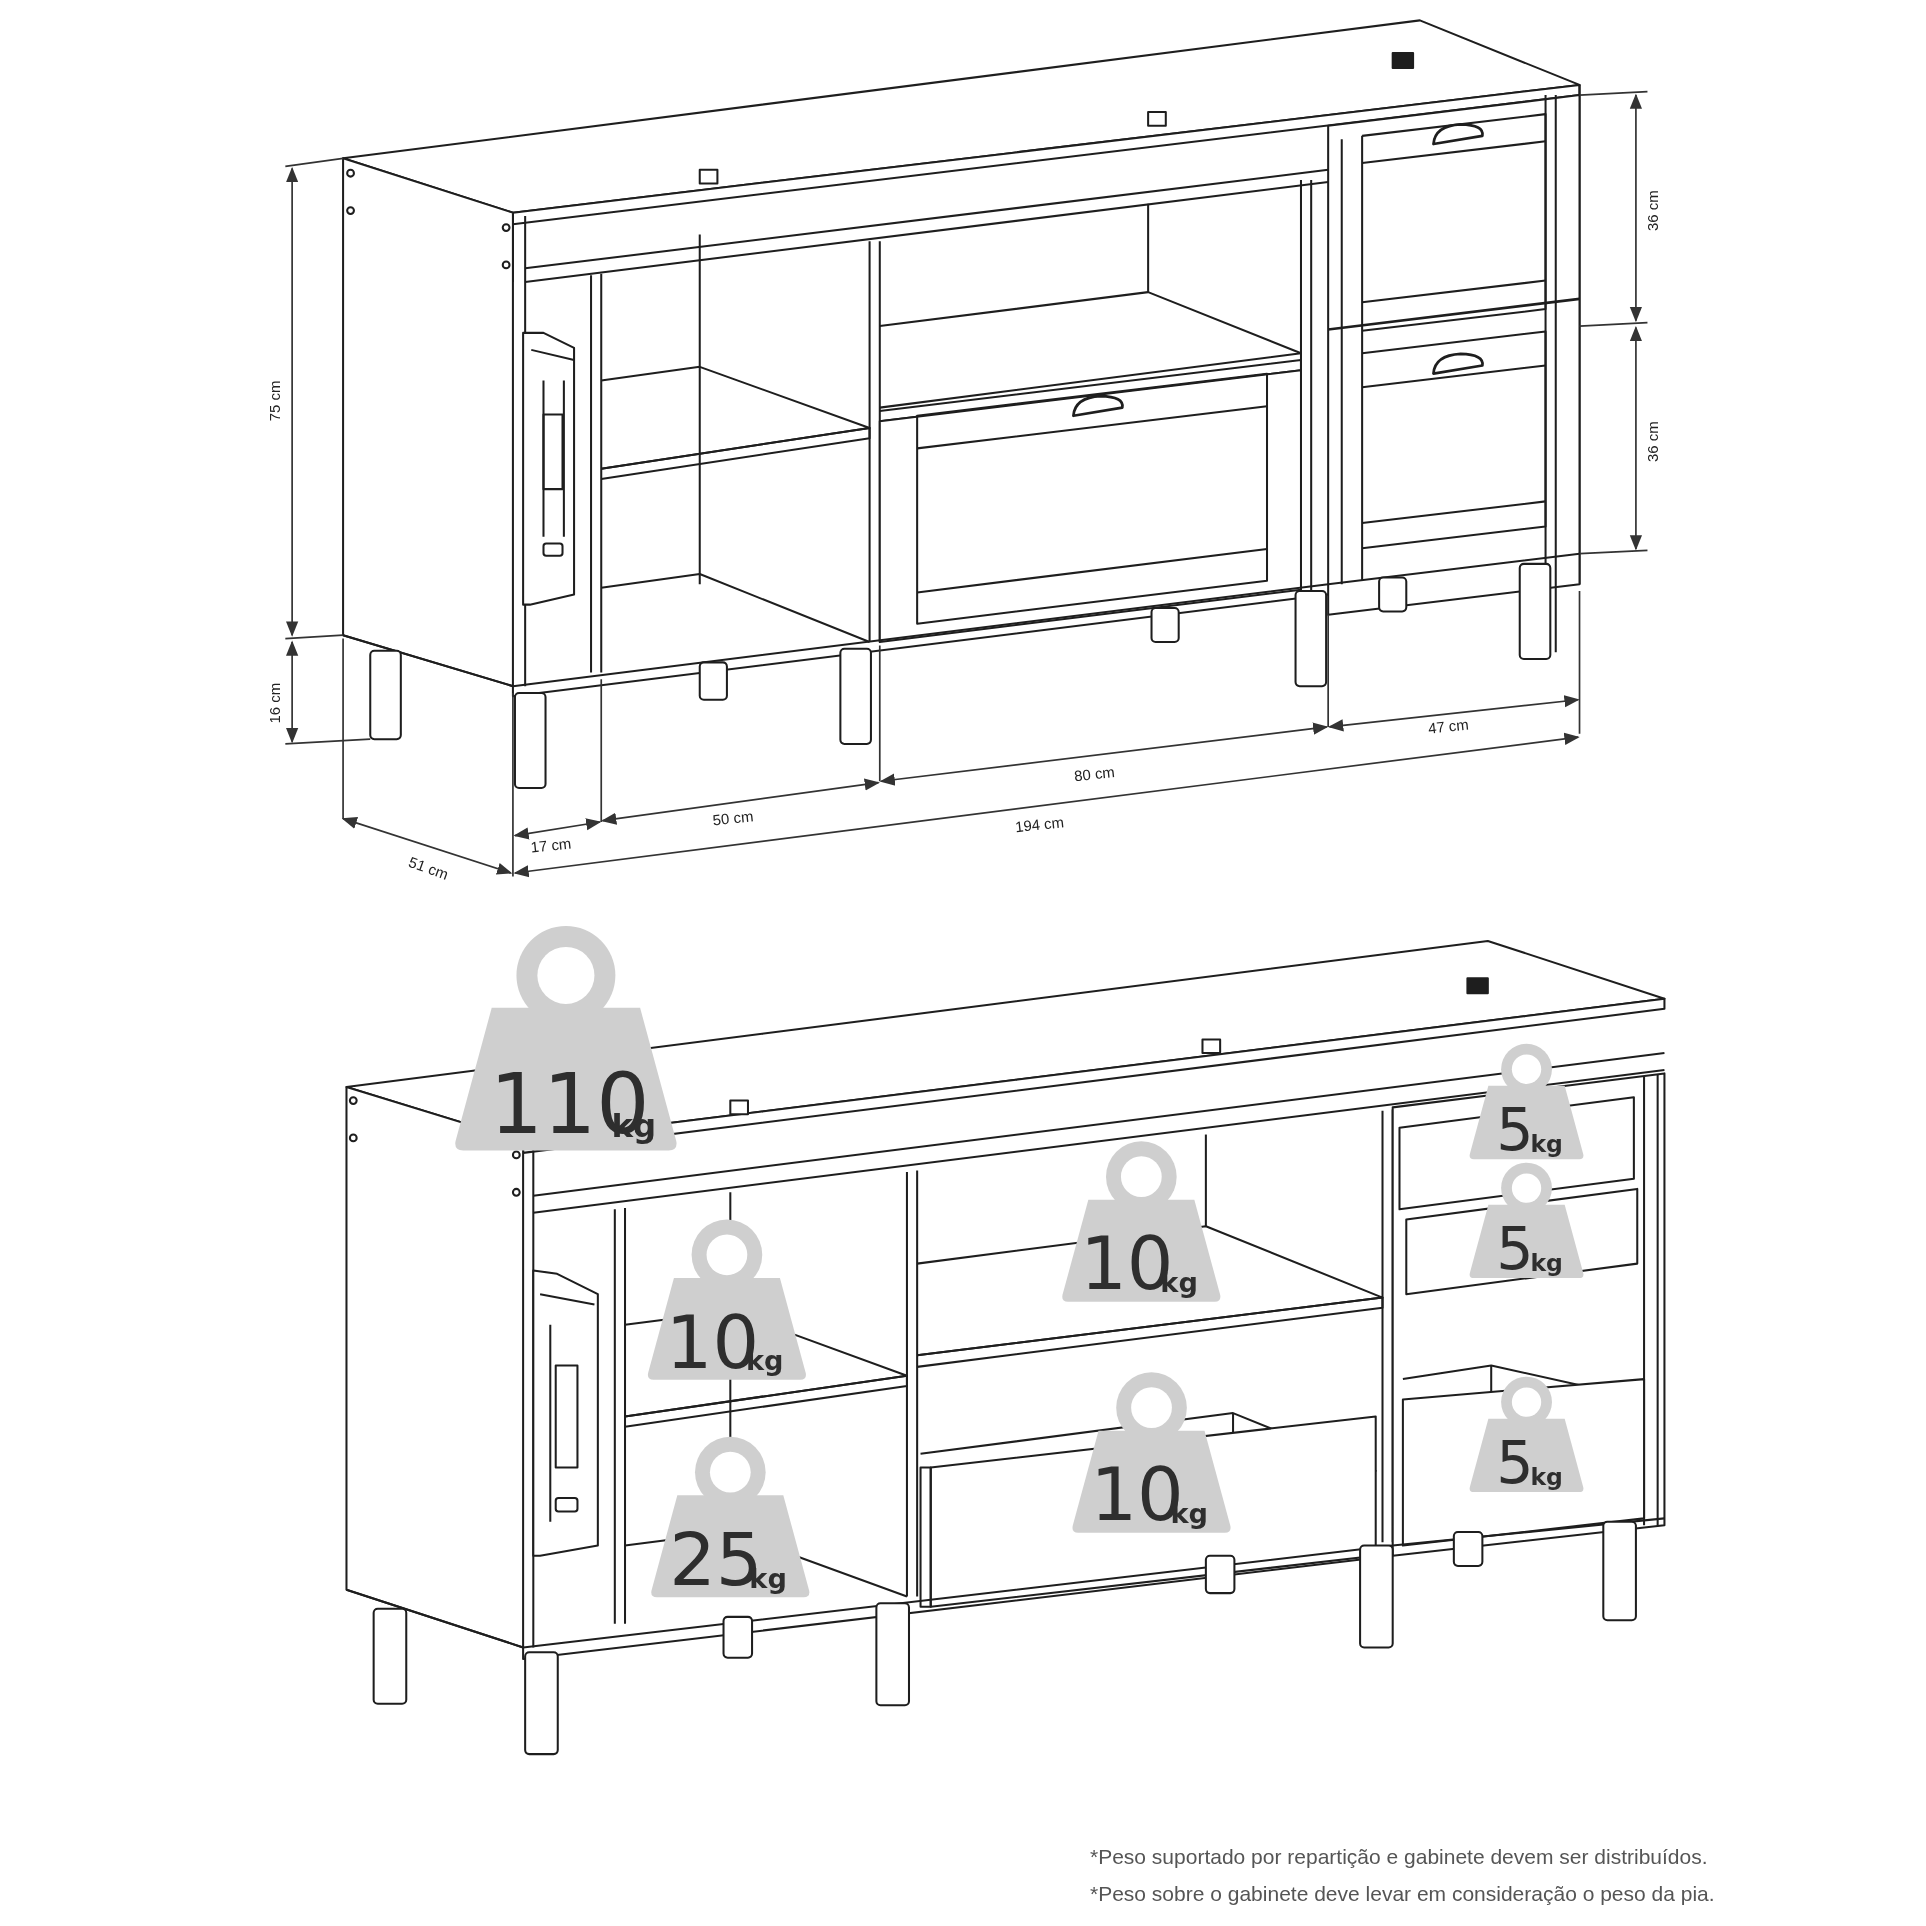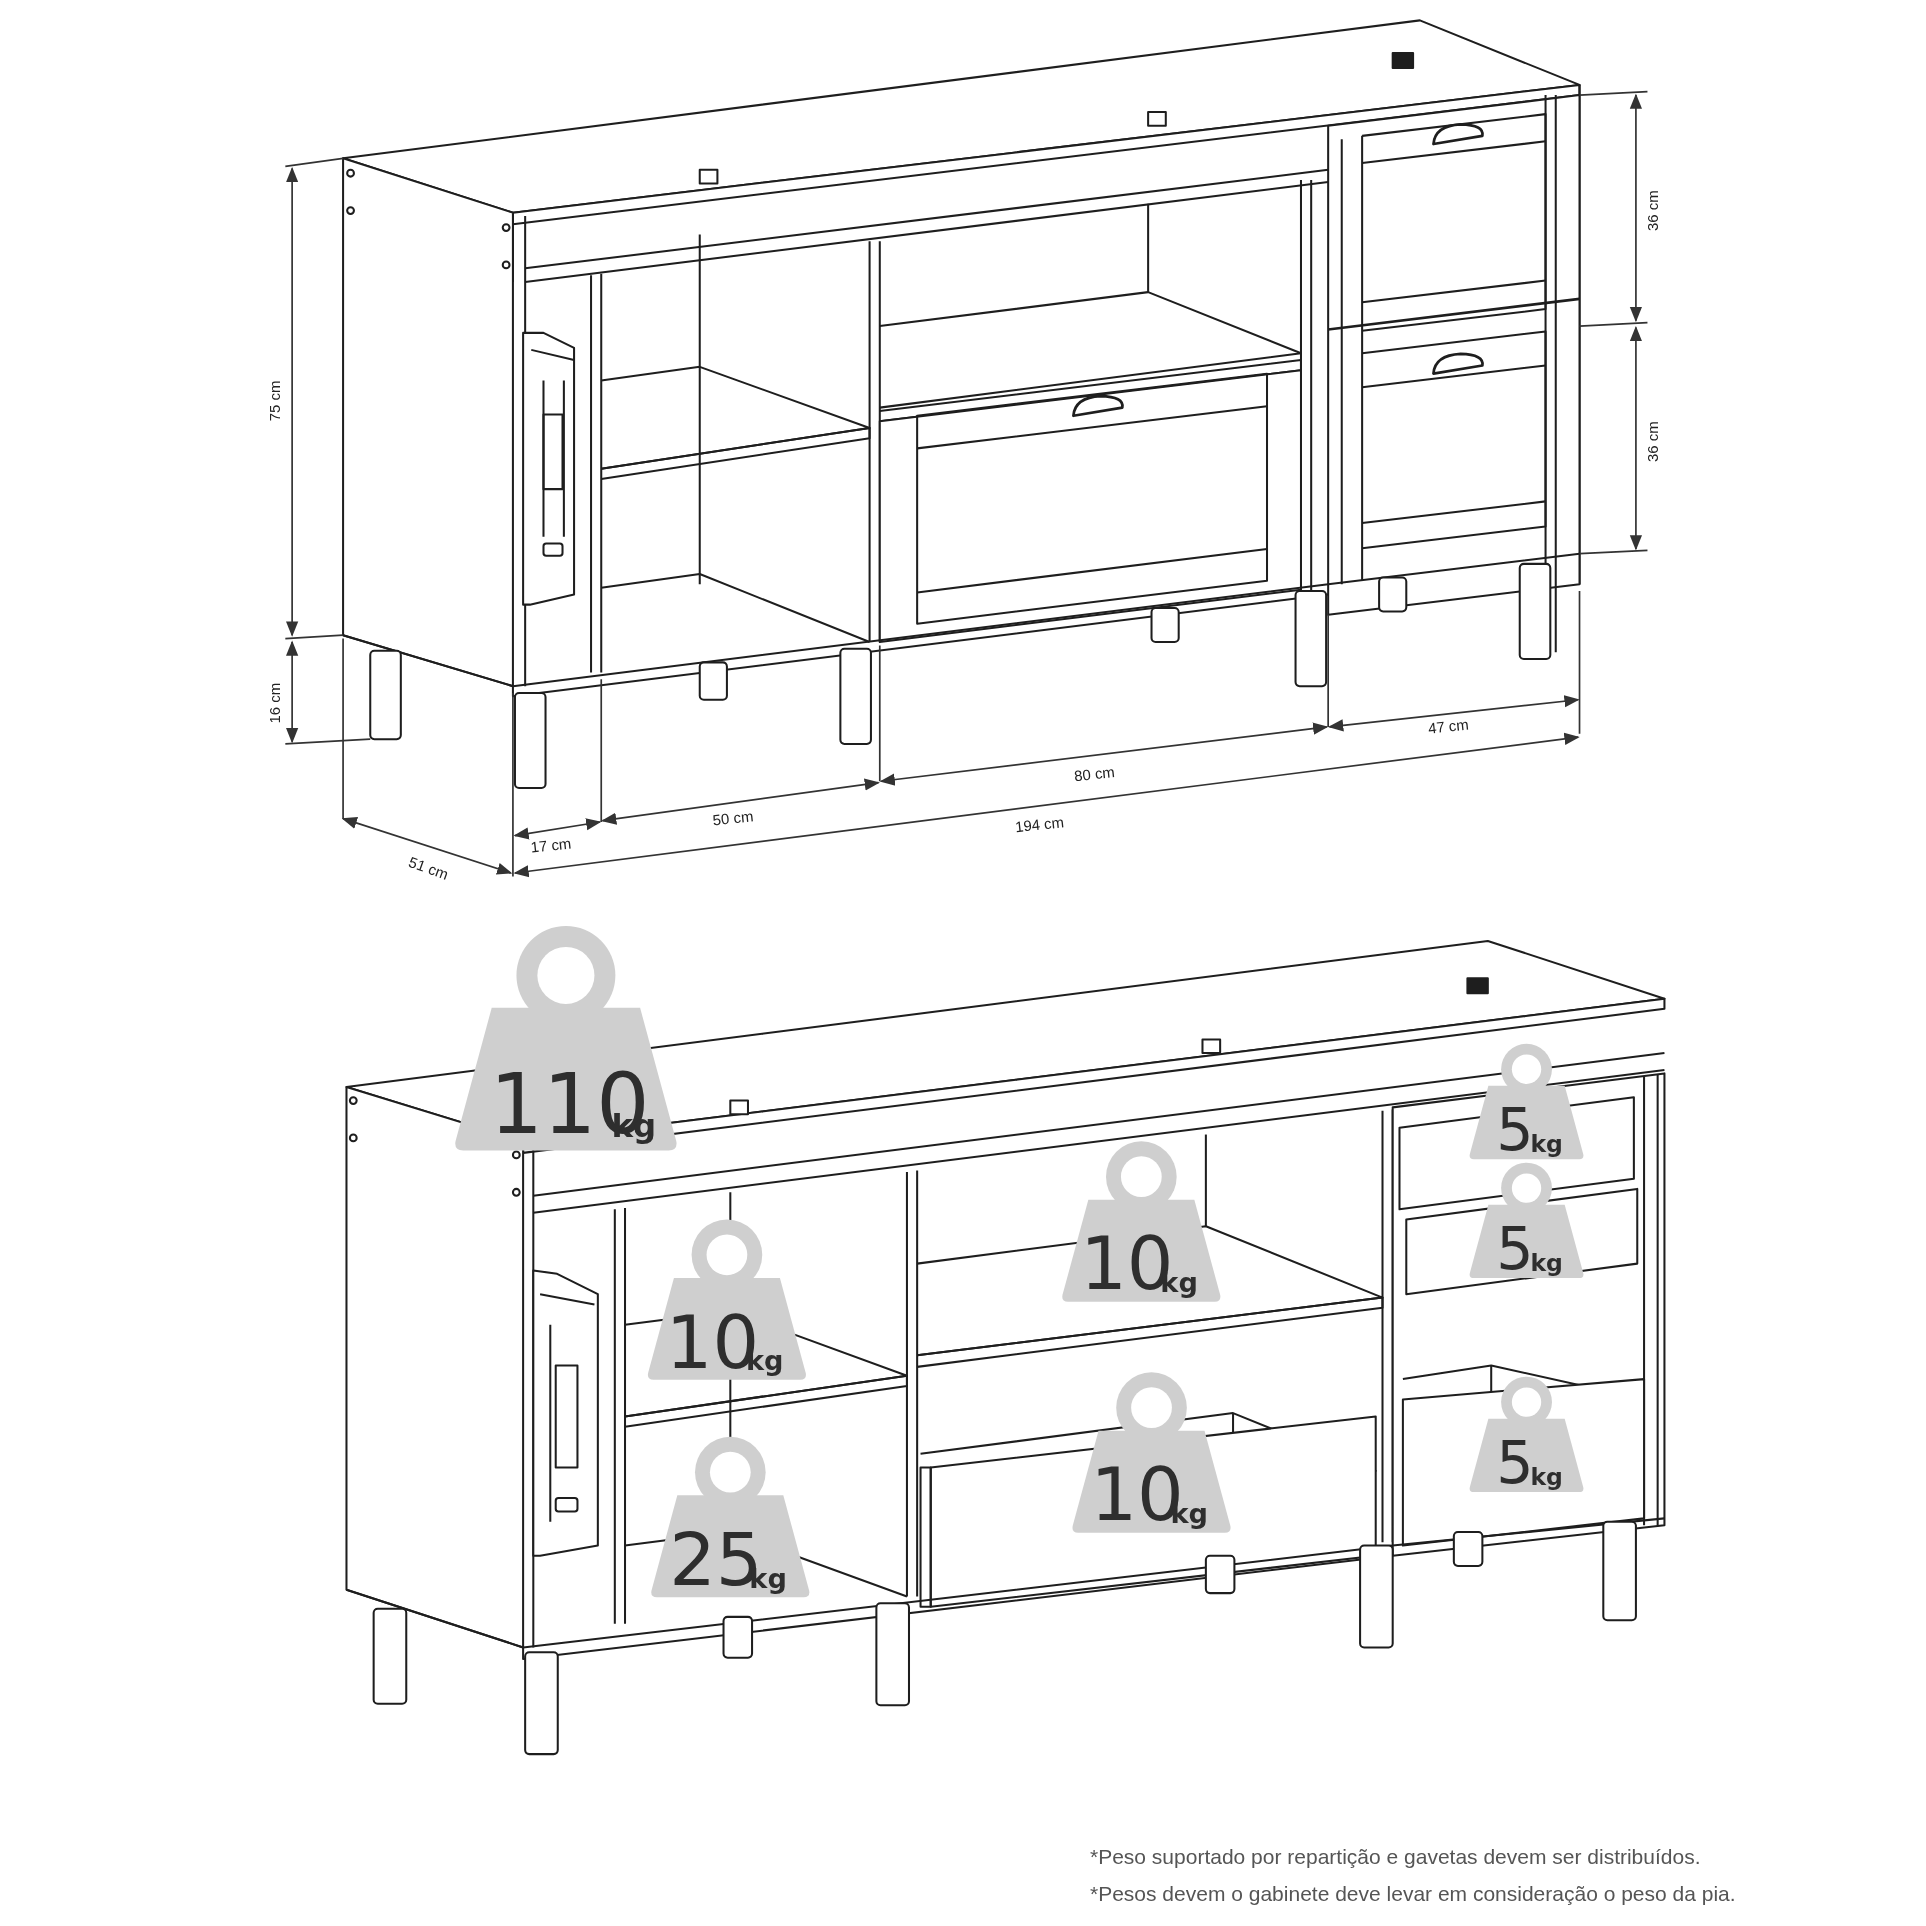--- a/index.html
+++ b/index.html
@@ -246,17 +246,17 @@
     </g>
     <g transform="translate(2247,2120) scale(0.72)">
       <use href="#weight-shape"></use>
       <text x="-62" y="88" class="wnum" font-size="120">5</text>
       <text x="8" y="92" class="wunit" font-size="48">kg</text>
     </g>
   </g>
 </svg>
 
 <div class="notes">
-  <div>*Peso suportado por repartição e gavetas devem ser distribuídos.</div>
-  <div>*Pesos devem o gabinete deve levar em consideração o peso da pia.</div>
+  <div>*Peso suportado por repartição e gabinete devem ser distribuídos.</div>
+  <div>*Peso sobre o gabinete deve levar em consideração o peso da pia.</div>
 </div>
 </div>
 
 
 </body></html>

